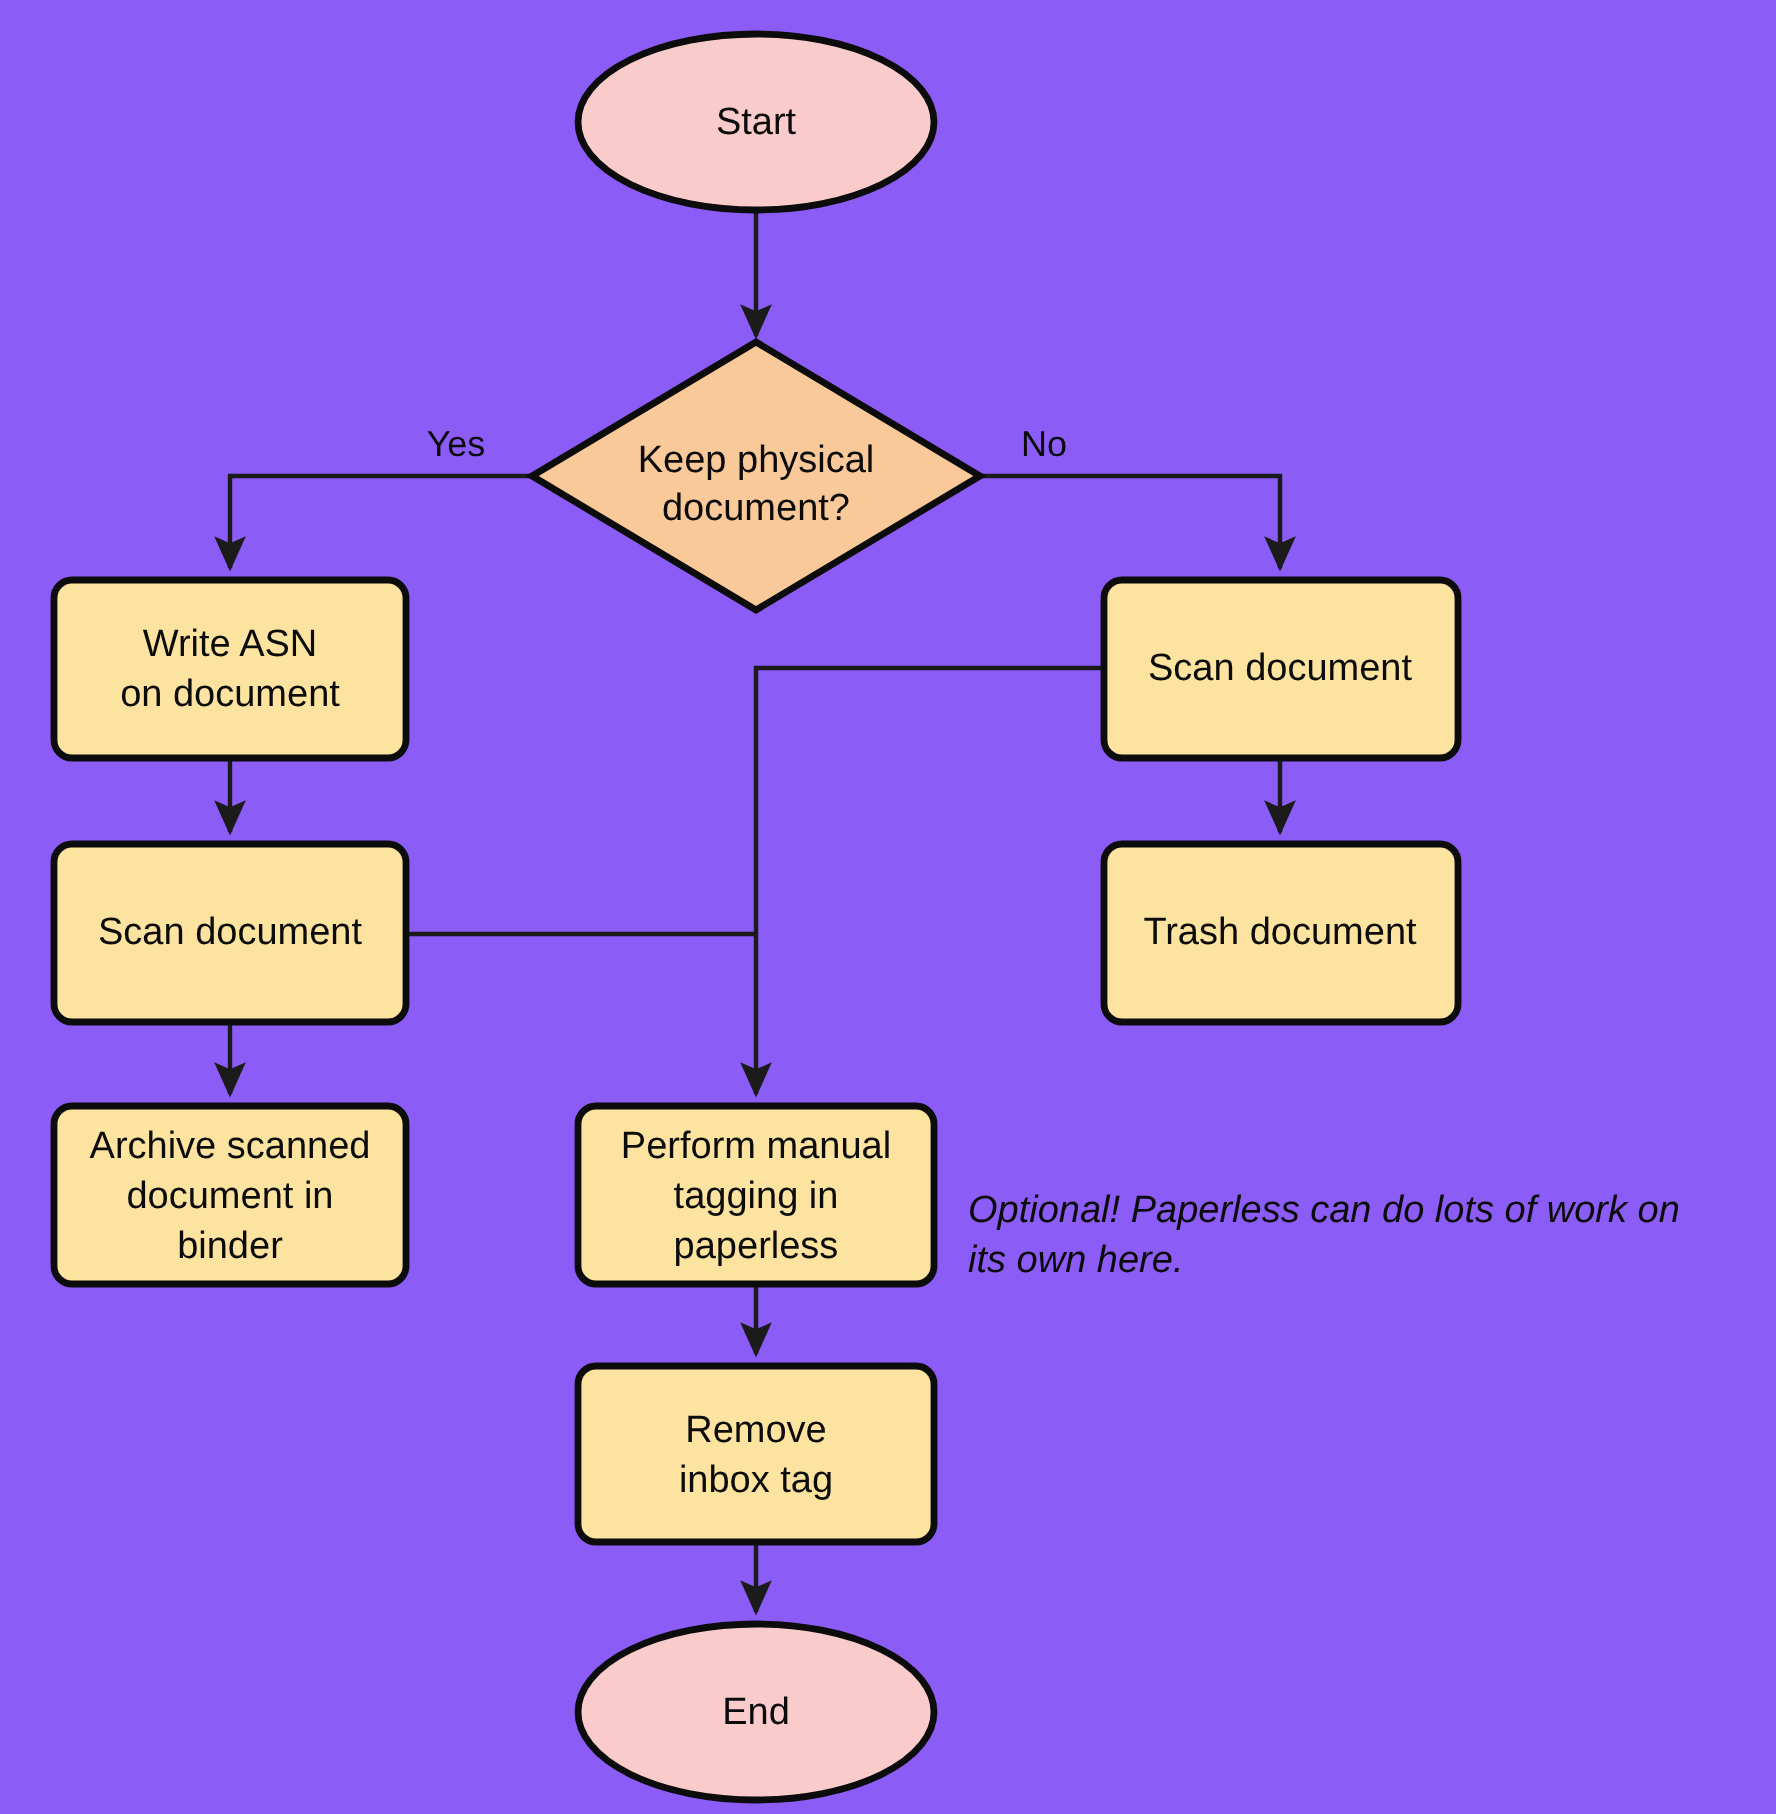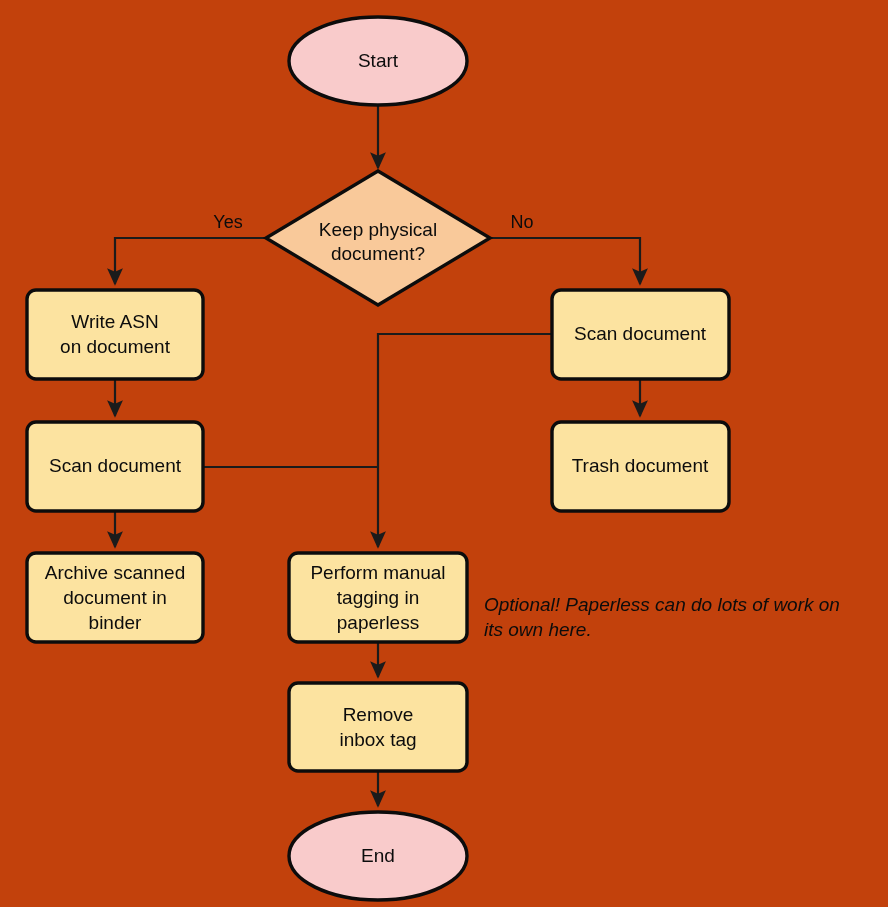--- a/index.html
+++ b/index.html
@@ -8,21 +8,21 @@
     padding: 0;
     background: #ffffff;
   }
   body {
     font-family: "Liberation Sans", sans-serif;
   }
   #canvas {
     position: relative;
     width: 888px;
     height: 907px;
-    background: #c2410c;
+    background: #8b5cf6;
     overflow: hidden;
   }
   #flow-svg {
     position: absolute;
     top: 0;
     left: 0;
     width: 888px;
     height: 907px;
   }
   .node-label {

